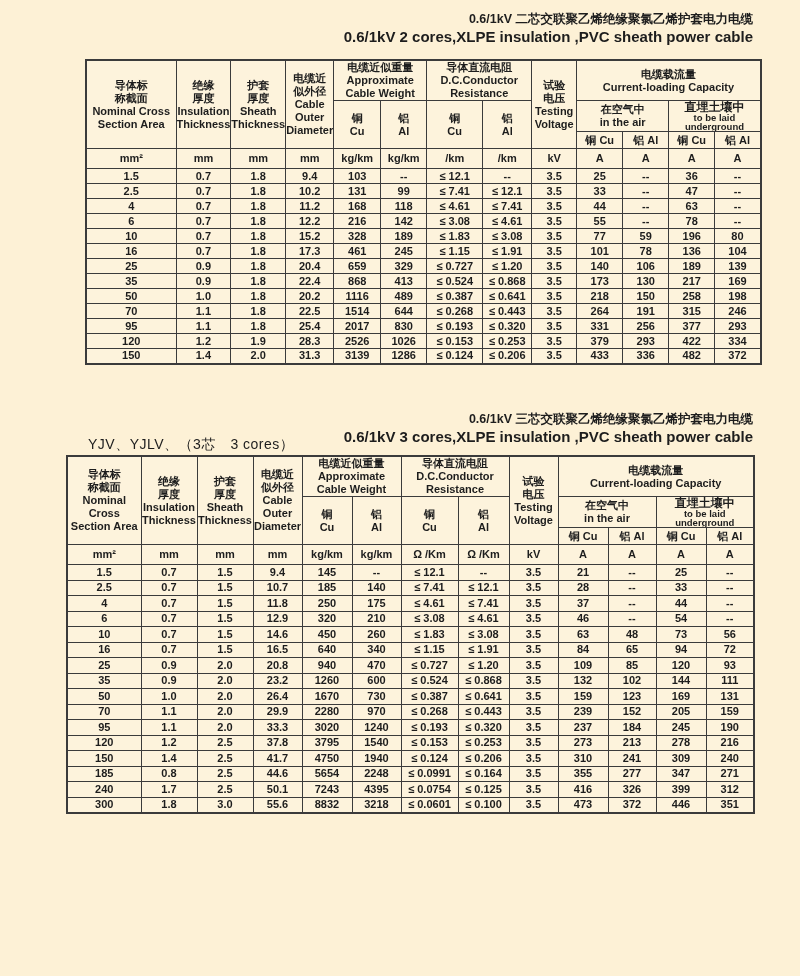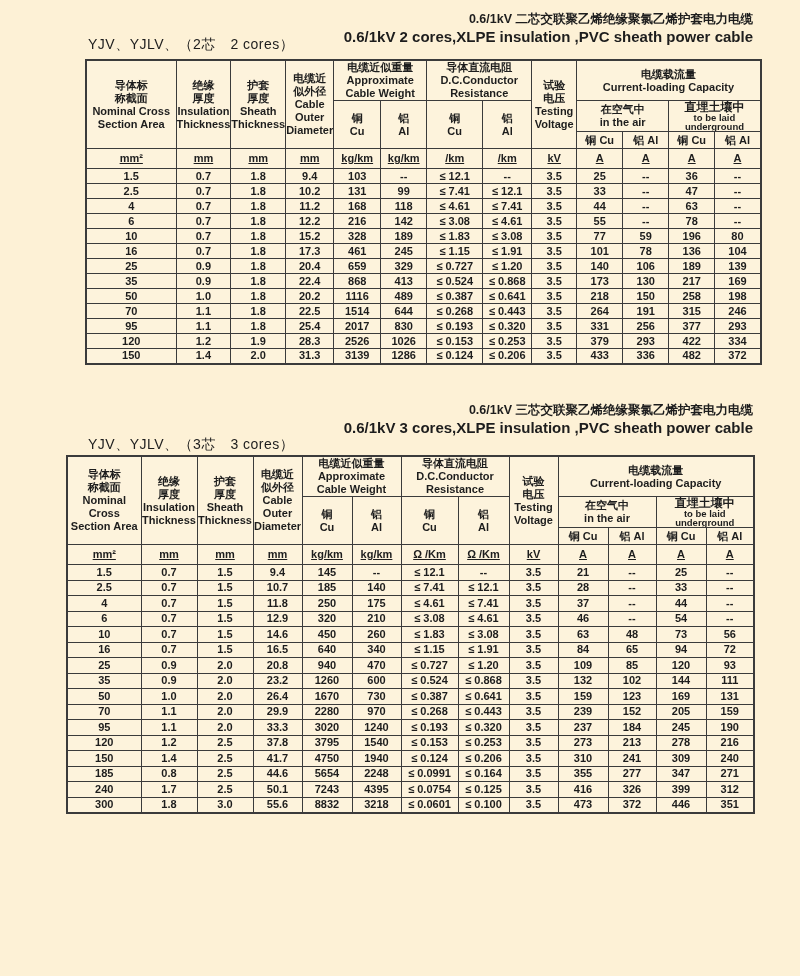--- a/index.html
+++ b/index.html
@@ -26,42 +26,41 @@
   }
   table.spec th,table.spec td{
     border:1.5px solid var(--line);
     text-align:center;vertical-align:middle;
     padding:0;font-weight:bold;font-size:11px;line-height:13px;
     overflow:hidden;white-space:nowrap;
   }
   tr.r1{height:40px;}
   tr.r2{height:26px;}
   tr.r3{height:17px;}
-  tr.ru{height:20px;text-decoration:underline;}
+  tr.ru{height:20px;}
   #table1 tbody tr.data{height:15px;}
   #table2 tbody tr.data{height:15.5px;}
   th .ug-zh{display:block;font-size:12px;line-height:13px;}
   th .ug-en{display:block;font-size:9.5px;line-height:8.5px;}
   #t1-titles{top:11px;}
   #t1-label{top:36px;}
   #table1{top:59px;left:85px;}
-  #t2-titles{top:402px;margin-left:11px;}
+  #t2-titles{top:411px;margin-left:11px;}
   #t2-label{top:436px;}
   #table2{top:455px;left:66px;}
 </style>
 </head>
 <body>
 
 <div class="sheet">
 
   <div class="titles" id="t1-titles">
     <div class="title-zh">0.6/1kV 二芯交联聚乙烯绝缘聚氯乙烯护套电力电缆</div>
     <div class="title-en">0.6/1kV 2 cores,XLPE insulation ,PVC sheath power cable</div>
   </div>
-  <div class="type-label" id="t1-label">YJV、YJLV、（2芯　2 cores）</div>
   <table class="spec" id="table1">
       <colgroup>
         <col style="width: 90px;">
         <col style="width: 51px;">
         <col style="width: 52px;">
         <col style="width: 48px;">
         <col style="width: 47px;">
         <col style="width: 46px;">
         <col style="width: 56px;">
         <col style="width: 49px;">

